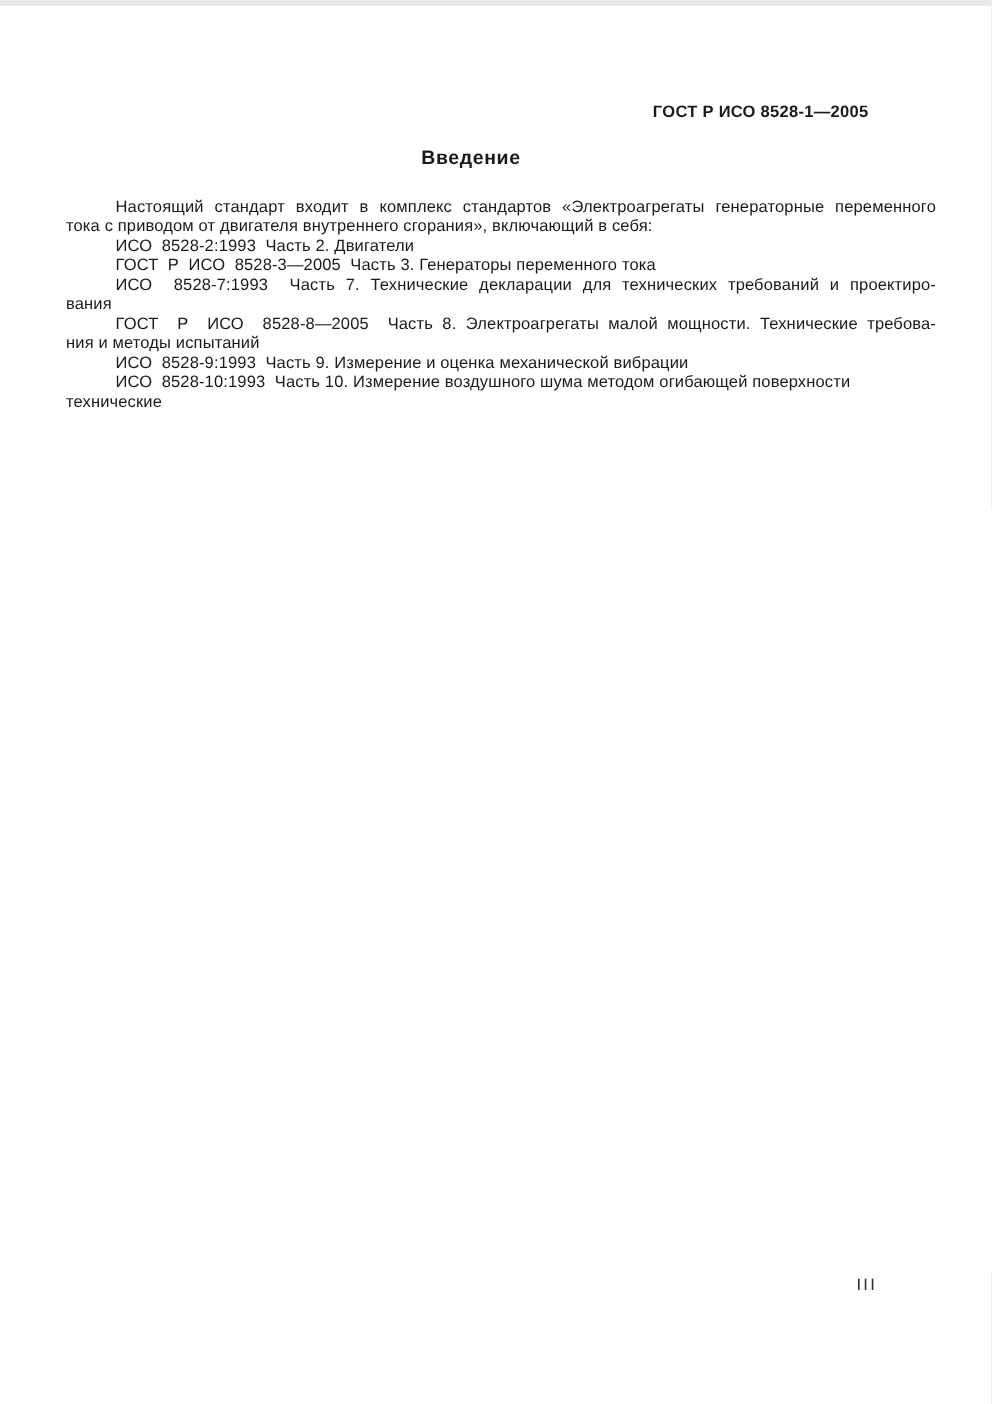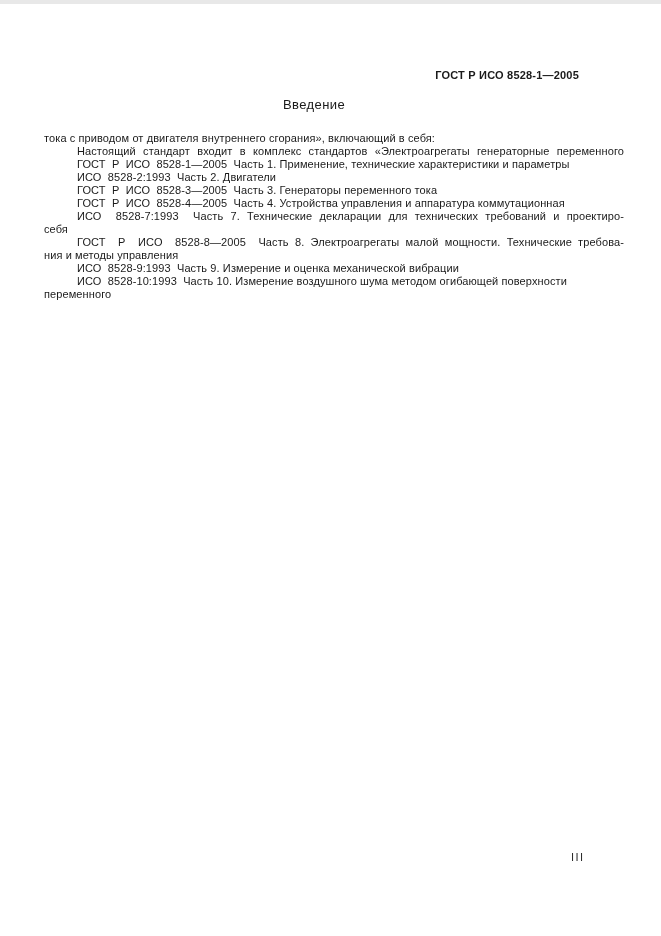--- a/index.html
+++ b/index.html
@@ -31,21 +31,21 @@
     white-space: nowrap;
   }
   .doc-title {
     position: absolute;
     top: 93px;
     left: 44px;
     width: 580px;
     text-align: center;
     transform: translateX(-20px);
     font-size: 13px;
-    font-weight: normal;
+    font-weight: bold;
     letter-spacing: 0.4px;
   }
   .doc-body {
     position: absolute;
     top: 128px;
     left: 44px;
     width: 580px;
     font-size: 11px;
     line-height: 13px;
     letter-spacing: 0.1px;
@@ -73,30 +73,28 @@
 </head>
 <body>
 
 <div class="page">
 
   <div class="doc-header">ГОСТ Р ИСО 8528-1—2005</div>
 
   <div class="doc-title">Введение</div>
 
   <div class="doc-body">
+    <div class="line ind just">Настоящий стандарт входит в комплекс стандартов «Электроагрегаты генераторные переменного</div>
     <div class="line">тока с приводом от двигателя внутреннего сгорания», включающий в себя:</div>
-    <div class="line ind just">Настоящий стандарт входит в комплекс стандартов «Электроагрегаты генераторные переменного</div>
-    <div class="line ind">ГОСТ&nbsp;&nbsp;Р&nbsp;&nbsp;ИСО&nbsp;&nbsp;8528-1—2005&nbsp;&nbsp;Часть 1. Применение, технические характеристики и параметры</div>
     <div class="line ind">ИСО&nbsp;&nbsp;8528-2:1993&nbsp;&nbsp;Часть 2. Двигатели</div>
     <div class="line ind">ГОСТ&nbsp;&nbsp;Р&nbsp;&nbsp;ИСО&nbsp;&nbsp;8528-3—2005&nbsp;&nbsp;Часть 3. Генераторы переменного тока</div>
-    <div class="line ind">ГОСТ&nbsp;&nbsp;Р&nbsp;&nbsp;ИСО&nbsp;&nbsp;8528-4—2005&nbsp;&nbsp;Часть 4. Устройства управления и аппаратура коммутационная</div>
     <div class="line ind just">ИСО&nbsp;&nbsp;8528-7:1993&nbsp;&nbsp;Часть 7. Технические декларации для технических требований и проектиро-</div>
-    <div class="line">себя</div>
+    <div class="line">вания</div>
     <div class="line ind just">ГОСТ&nbsp;&nbsp;Р&nbsp;&nbsp;ИСО&nbsp;&nbsp;8528-8—2005&nbsp;&nbsp;Часть 8. Электроагрегаты малой мощности. Технические требова-</div>
-    <div class="line">ния и методы управления</div>
+    <div class="line">ния и методы испытаний</div>
     <div class="line ind">ИСО&nbsp;&nbsp;8528-9:1993&nbsp;&nbsp;Часть 9. Измерение и оценка механической вибрации</div>
     <div class="line ind">ИСО&nbsp;&nbsp;8528-10:1993&nbsp;&nbsp;Часть 10. Измерение воздушного шума методом огибающей поверхности</div>
-    <div class="line">переменного</div>
+    <div class="line">технические</div>
   </div>
 
   <div class="page-number">III</div>
 
 </div>
 
 </body></html>

